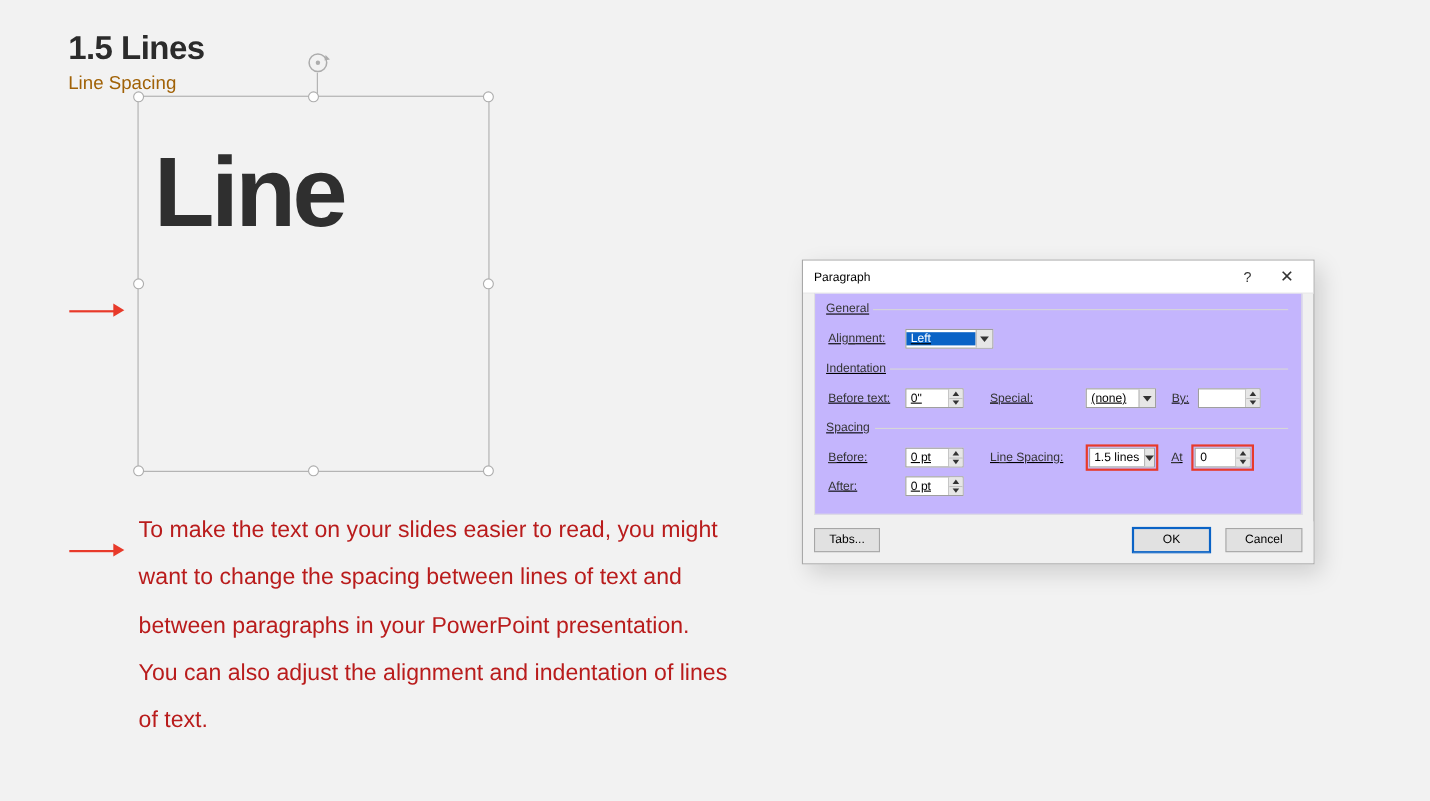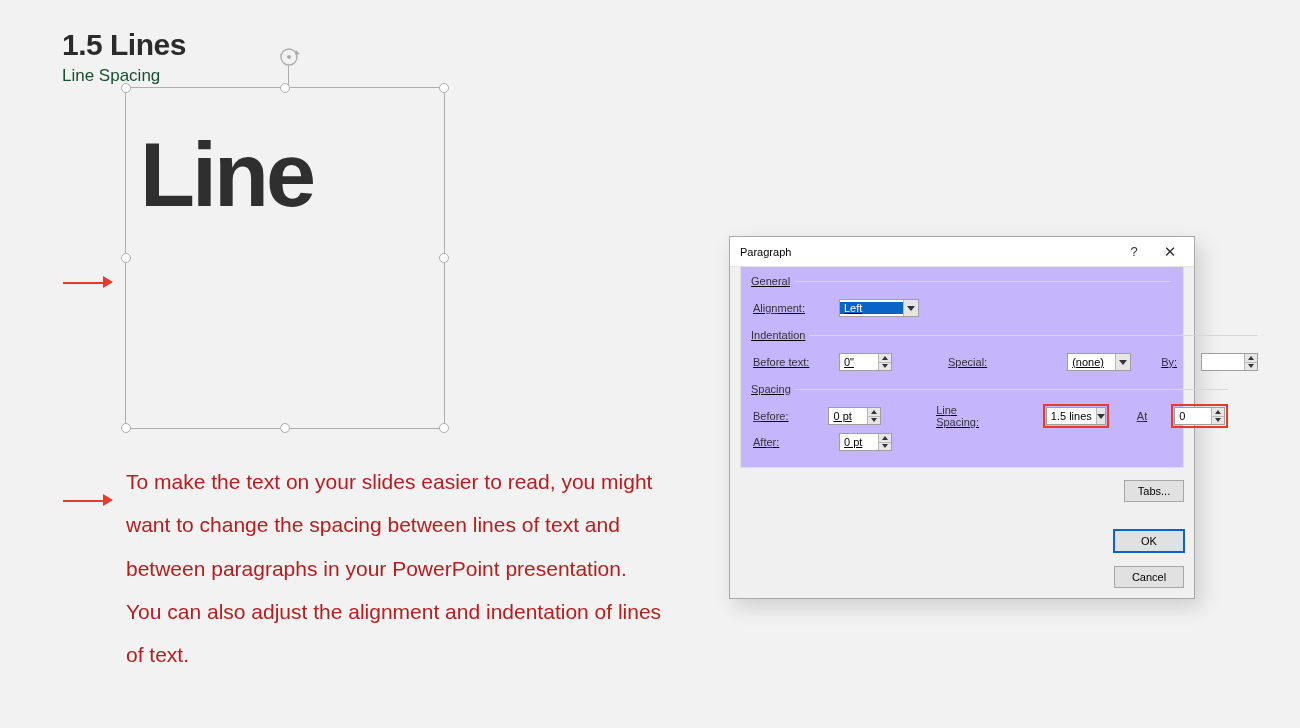--- a/index.html
+++ b/index.html
@@ -21,21 +21,21 @@
     font-weight: 800;
     font-size: 30px;
     color: #2b2b2b;
     letter-spacing: -0.5px;
   }
   .subheading {
     position: absolute;
     left: 62px;
     top: 66px;
     font-size: 17px;
-    color: #14532d;
+    color: #a16207;
   }
 
   
   .rotate-handle {
     position: absolute;
     left: 278px;
     top: 46px;
     width: 22px; height: 22px;
   }
   .rotate-handle svg { display:block; }
@@ -186,21 +186,21 @@
   }
   fieldset.grp legend {
     font-size: 11px;
     color: #333;
     padding: 0 4px 0 0;
     margin-left: -2px;
   }
   .row {
     display: flex;
     align-items: center;
-    gap: 24px;
+    gap: 8px;
     height: 26px;
   }
   .lbl {
     font-size: 11px;
     color: #333;
   }
   .lbl .ul { text-decoration: underline; }
   .lbl-w1 { width: 62px; }
 
   
@@ -267,25 +267,24 @@
   .tri-down-sm{ width:0;height:0;border-left:3px solid transparent;border-right:3px solid transparent;border-top:4px solid #333; }
 
   .red-box {
     border: 2px solid #e83a2a;
     padding: 1px;
     display: inline-block;
   }
 
   .dlg-buttons {
     display: flex;
-    align-items: flex-end;
+    align-items: flex-start;
     padding: 6px 10px 10px 10px;
     gap: 14px;
     background: #f0f0f0;
-    flex-direction: column;
   }
   .dlg-buttons .spacer { flex:1; }
   .btn-dlg {
     min-width: 70px;
     height: 22px;
     line-height: 20px;
     text-align: center;
     background: #e1e1e1;
     border: 1px solid #a6a6a6;
     font-size: 11px;

